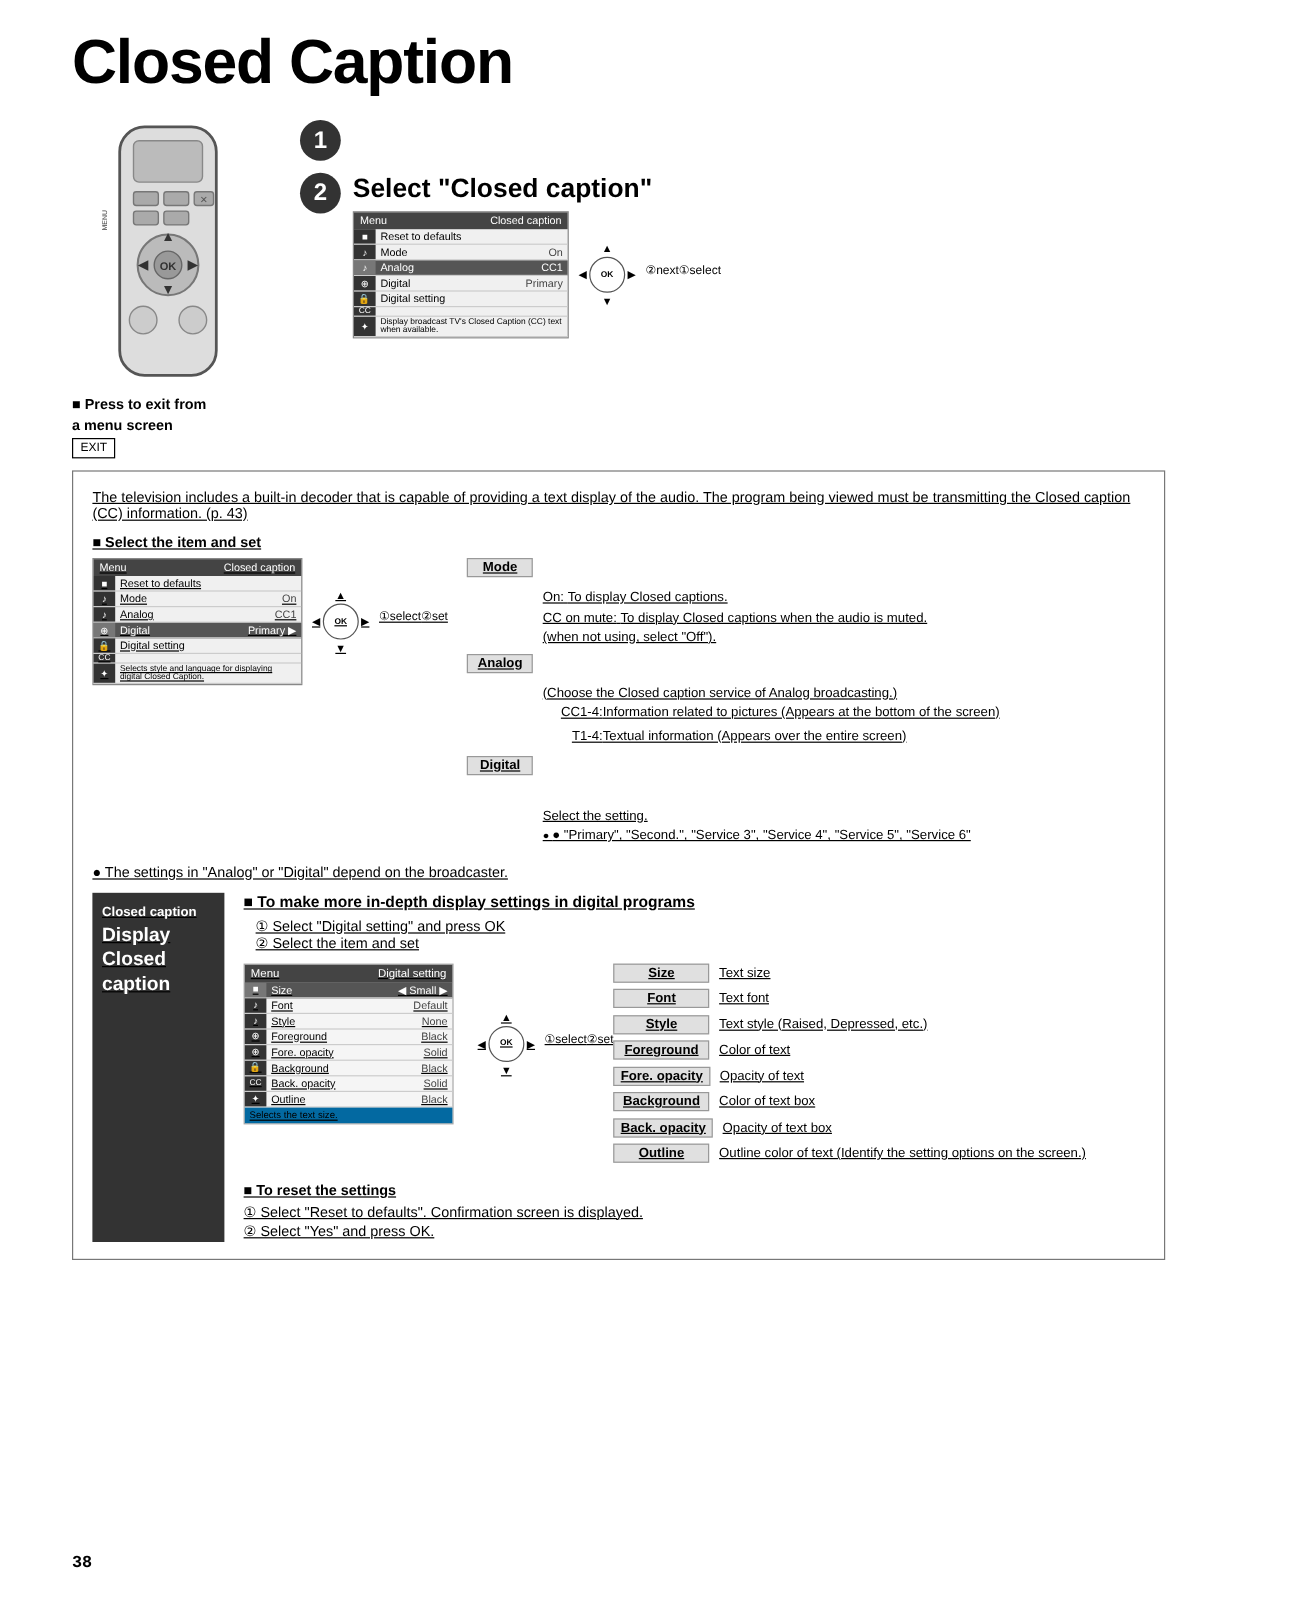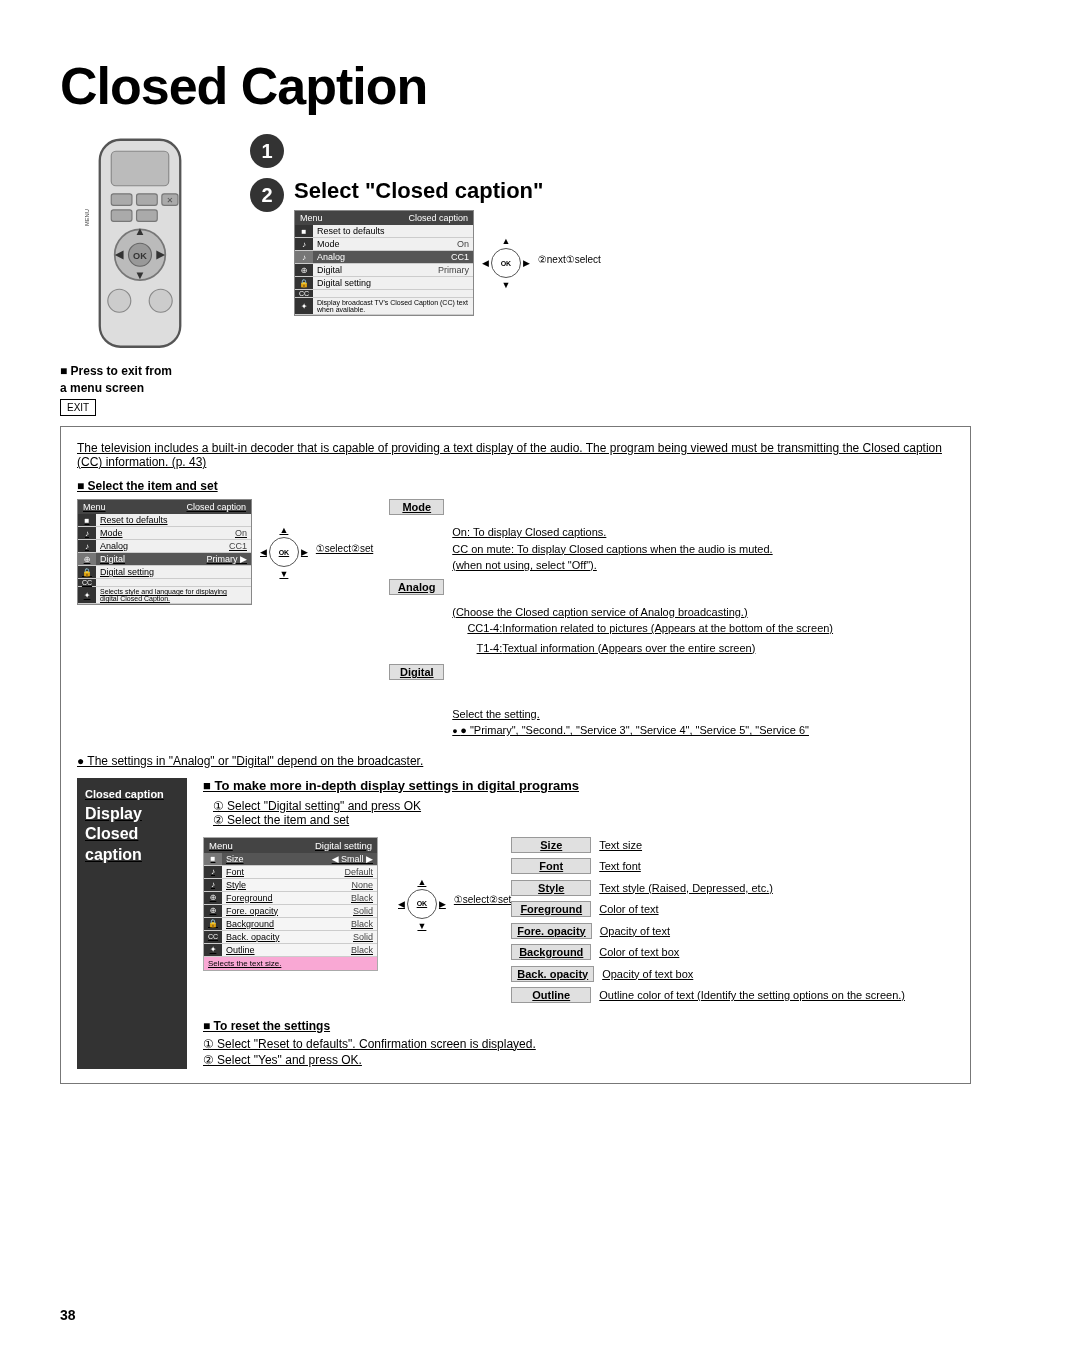--- a/index.html
+++ b/index.html
@@ -7,21 +7,21 @@
       width: 1080px;
       min-height: 1353px;
       background: #fff;
       font-family: Arial, Helvetica, sans-serif;
       font-size: 13px;
       color: #000;
     }
     .page {
       width: 1031px;
       min-height: 1353px;
-      padding: 56px 60px 40px 60px;
+      padding: 22px 60px 40px 60px;
       position: relative;
     }
     .main-title {
       font-size: 52px;
       font-weight: 900;
       color: #000;
       margin-bottom: 18px;
       letter-spacing: -1px;
     }
     .top-section {
@@ -233,24 +233,25 @@
     .reset-heading {
       font-weight: bold;
       margin-bottom: 4px;
     }
     .reset-list li {
       list-style: none;
       margin-bottom: 2px;
     }
     .page-number {
       position: absolute;
-      bottom: 30px;
+      bottom: 42px;
       left: 60px;
       font-size: 14px;
       font-weight: bold;
+      font-family: Liberation Mono, monospace;
     }
     .menu-mock-full {
       border: 1px solid #888;
       background: #f0f0f0;
       width: 180px;
       font-size: 9px;
     }
     .menu-full-header {
       background: #444;
       color: #fff;
@@ -595,21 +596,21 @@
               <div class="menu-full-row">
                 <div class="menu-full-icon" style="font-size:7px;">CC</div>
                 <div class="menu-full-key">Back. opacity</div>
                 <div class="menu-full-val">Solid</div>
               </div>
               <div class="menu-full-row">
                 <div class="menu-full-icon">✦</div>
                 <div class="menu-full-key">Outline</div>
                 <div class="menu-full-val">Black</div>
               </div>
-              <div style="font-size:8px;padding:2px 4px;background:#f9a8d4;">Selects the text size.</div>
+              <div style="font-size:8px;padding:2px 4px;background:#0369a1;">Selects the text size.</div>
             </div>
 
             <div style="display:flex;flex-direction:column;align-items:center;margin:0 8px;">
               <div style="font-size:9px;margin-bottom:2px;">▲</div>
               <div style="display:flex;align-items:center;">
                 <span style="font-size:9px;margin-right:2px;">◀</span>
                 <div class="circle-ok-small">OK</div>
                 <span style="font-size:9px;margin-left:2px;">▶</span>
               </div>
               <div style="font-size:9px;margin-top:2px;">▼</div>

